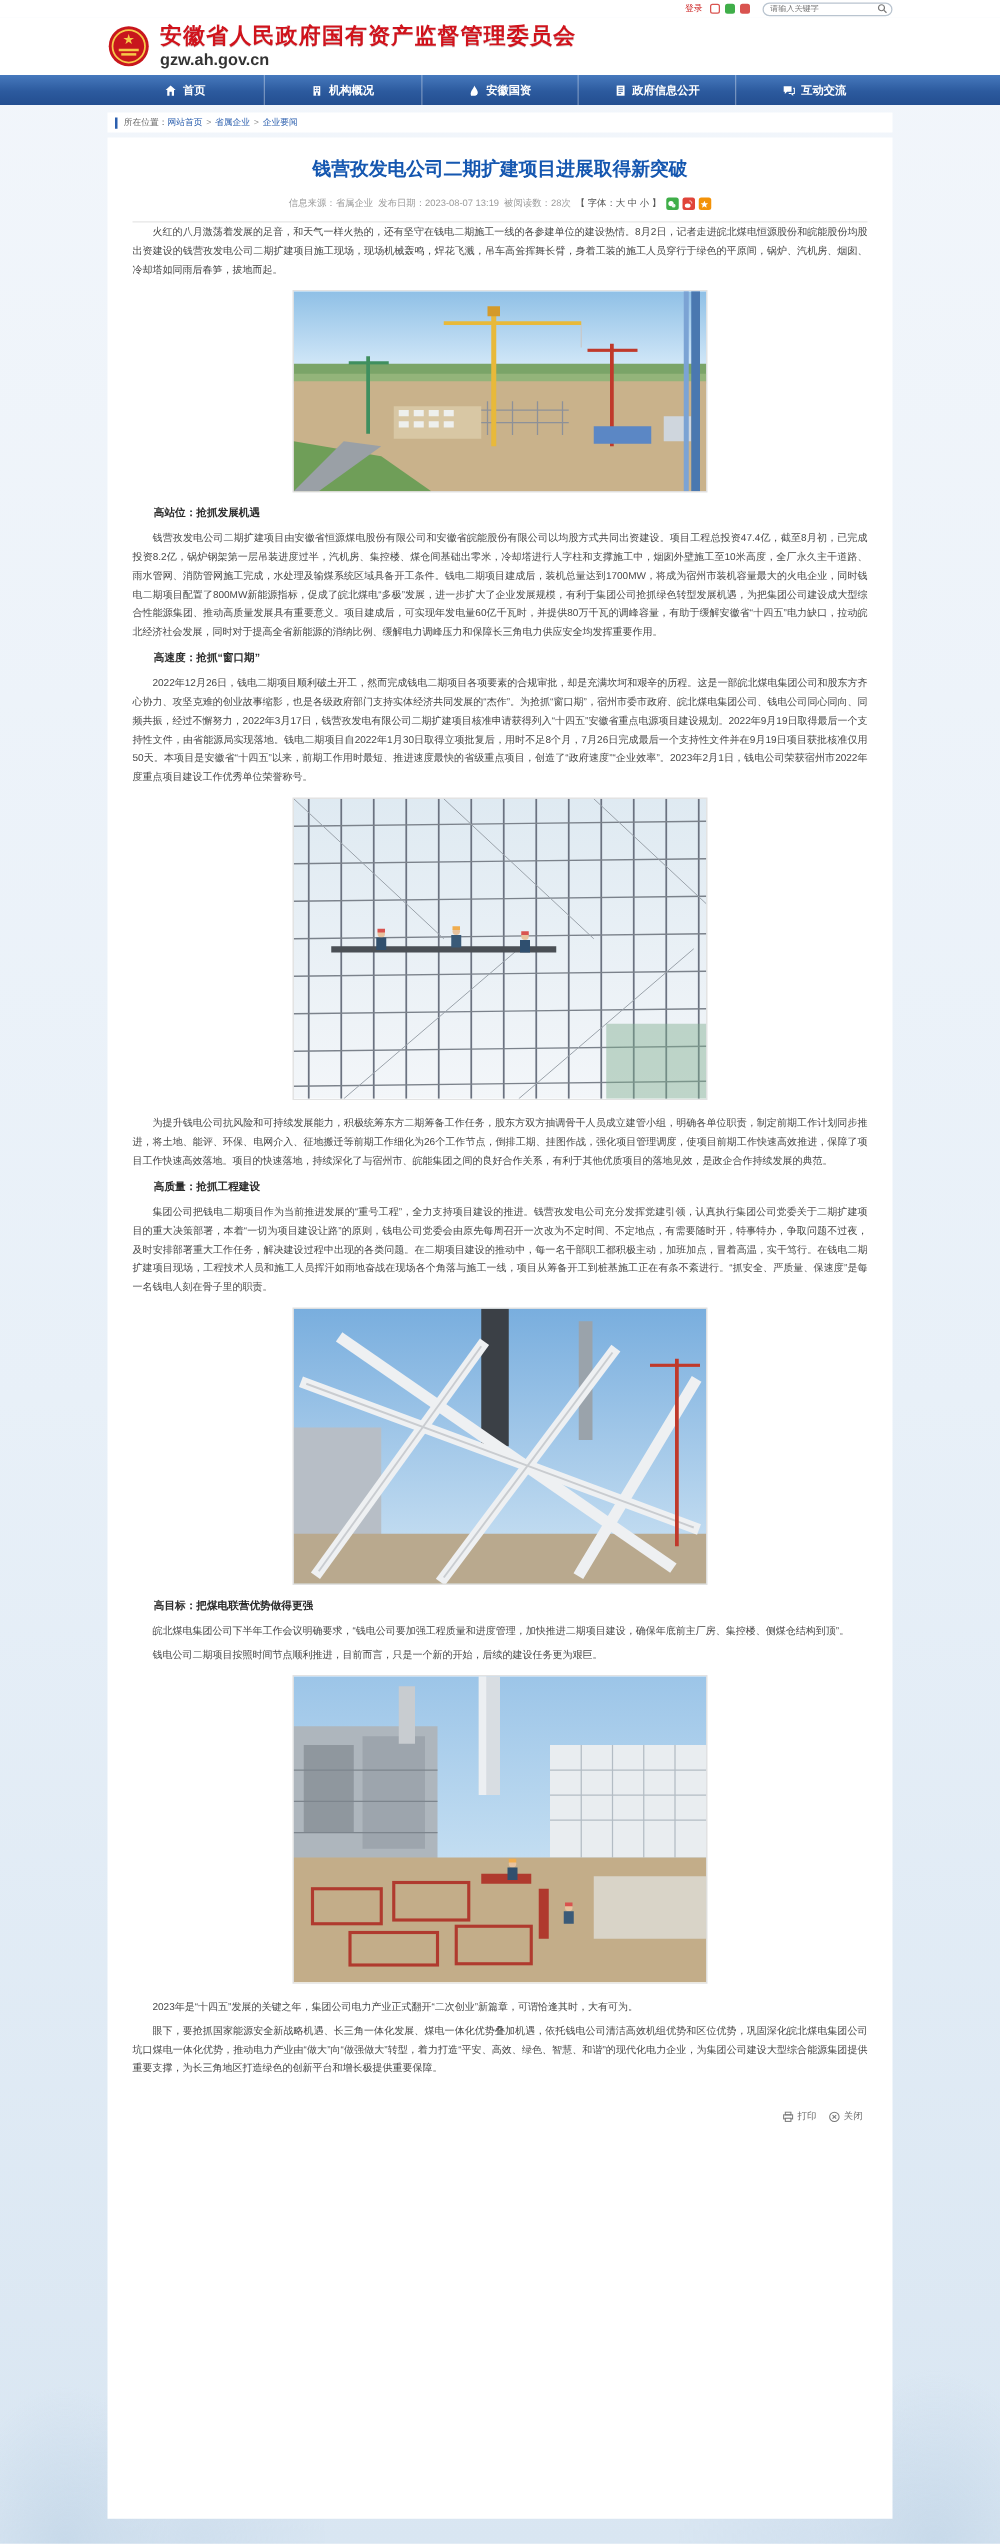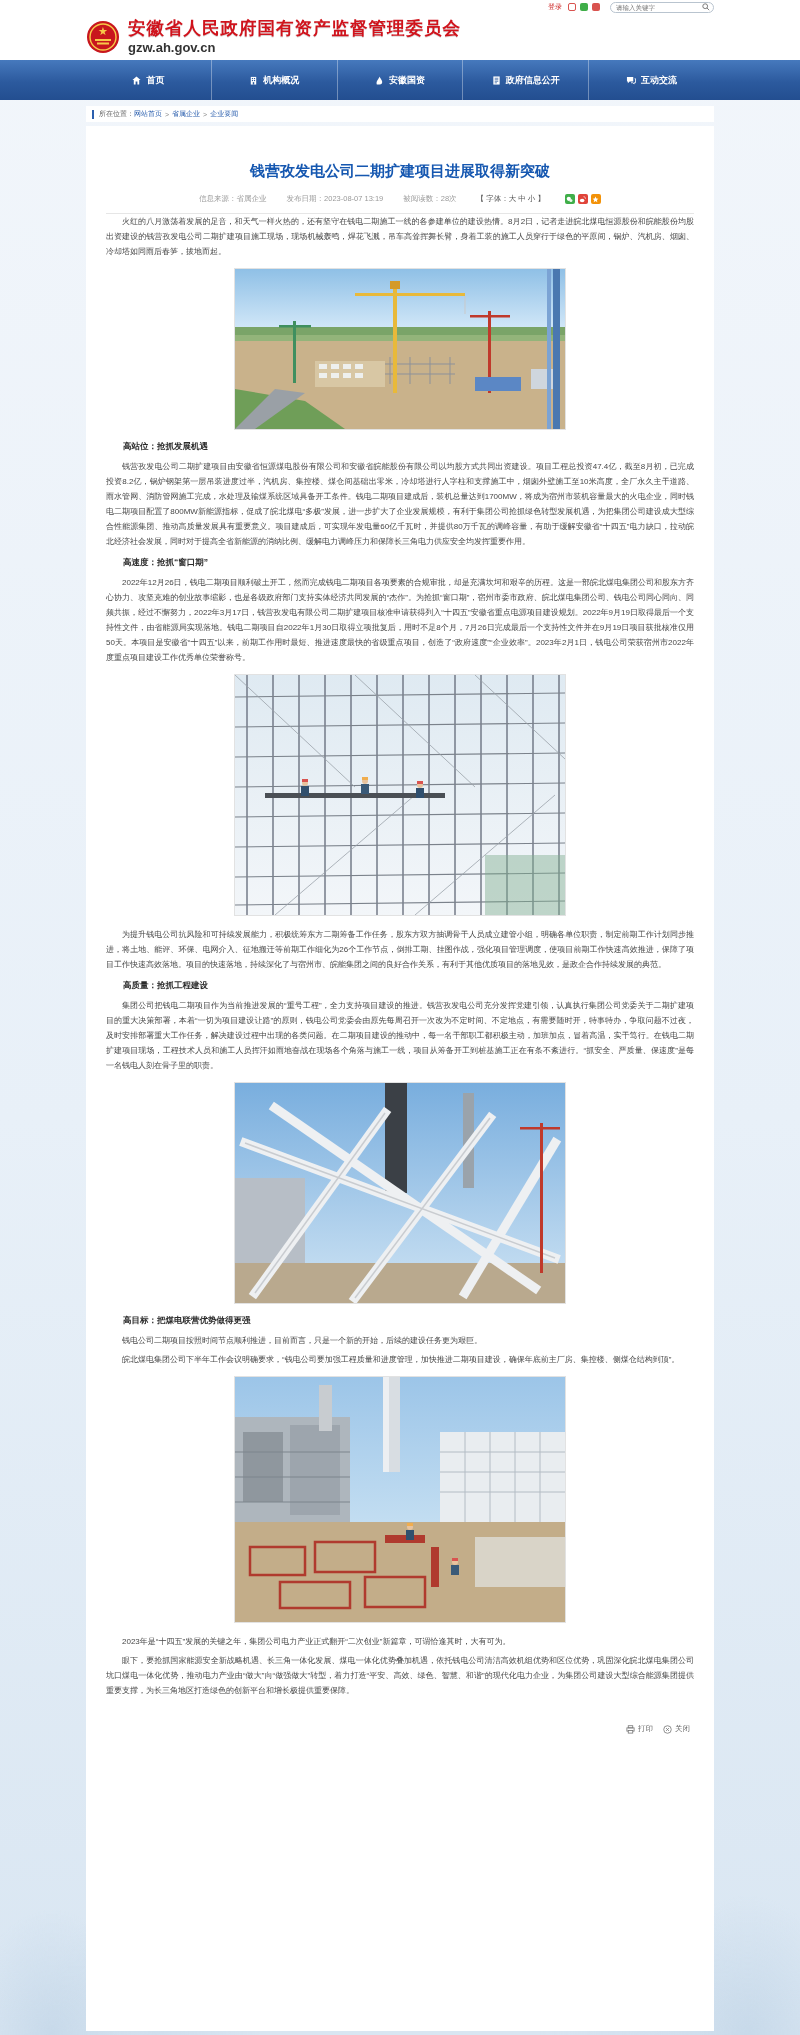--- a/index.html
+++ b/index.html
@@ -29,36 +29,36 @@
 
   
   .header { background:#ffffff; }
   .header .col { height:46px; display:flex; align-items:center; }
   .emblem { width:34px; height:34px; margin-right:8px; flex:none; }
   .site-title { color:#d0131c; font-size:17.5px; font-weight:bold; letter-spacing:1px; text-shadow:0 1px 0 rgba(0,0,0,.15); line-height:1.1; }
   .site-url { font-size:13px; color:#333; font-weight:bold; margin-top:2px; }
 
   
   .nav { background:linear-gradient(180deg,#4679bd 0%,#2c5a9e 55%,#234e90 100%); }
-  .nav .col { display:flex; height:40px; }
+  .nav .col { display:flex; height:24px; }
   .nav-item { flex:1; display:flex; align-items:center; justify-content:center; gap:5px; color:#fff; font-size:9px; font-weight:bold; cursor:pointer; position:relative; }
   .nav-item + .nav-item { border-left:1px solid rgba(255,255,255,.35); }
   .nav-item svg { flex:none; }
 
   
   .crumbwrap { margin-top:6px; }
   .crumb { background:#fff; height:16px; display:flex; align-items:center; font-size:7px; color:#666; padding-left:6px; }
   .crumb .bar { width:2px; height:9px; background:#2b5fae; margin-right:5px; }
   .crumb a { color:#2b5fae; text-decoration:none; cursor:pointer; }
   .crumb .sep { margin:0 3px; color:#888; }
 
   
-  .card { background:#fff; margin-top:4px; min-height:1905px; padding:36px 20px 24px; }
+  .card { background:#fff; margin-top:4px; min-height:1905px; padding:16px 20px 24px; }
   .art-title { text-align:center; color:#1557b0; font-weight:bold; font-size:15px; }
-  .meta { margin-top:13px; text-align:center; font-size:7.5px; color:#9a9a9a; display:flex; justify-content:center; align-items:center; gap:20px; }
+  .meta { margin-top:13px; text-align:center; font-size:7.5px; color:#9a9a9a; display:flex; justify-content:center; align-items:center; gap:4px; }
   .meta .share { display:inline-flex; gap:3px; }
   .share-ic { width:10px; height:10px; border-radius:2px; display:inline-flex; align-items:center; justify-content:center; cursor:pointer; }
   .share-ic svg { display:block; }
   .divider { border-top:1px solid #e6e6e6; margin-top:9px; }
 
   .body-txt { }
   .body-txt p { font-size:8px; color:#474747; line-height:15px; text-align:justify; text-indent:2em; margin-bottom:4px; }
   .sec-h { font-size:8.5px; color:#2b2b2b; font-weight:bold; margin:8px 0 6px; padding-left:2em; }
 
   .photo { display:block; width:330px; margin:10px auto 12px; box-shadow:0 0 0 1px #e2e2e2; }
@@ -332,22 +332,22 @@
         <g stroke="#c9ccd0" stroke-width="1.5">
           <line x1="20" y1="210" x2="150" y2="30"></line>
           <line x1="120" y1="215" x2="255" y2="35"></line>
           <line x1="10" y1="60" x2="320" y2="175"></line>
         </g>
         <rect x="305" y="40" width="3" height="150" fill="#c0392b"></rect>
         <rect x="285" y="44" width="40" height="2.5" fill="#c0392b"></rect>
       </svg>
 
       <div class="sec-h">高目标：把煤电联营优势做得更强</div>
+      <p>皖北煤电集团公司下半年工作会议明确要求，“钱电公司要加强工程质量和进度管理，加快推进二期项目建设，确保年底前主厂房、集控楼、侧煤仓结构到顶”。</p>
       <p>钱电公司二期项目按照时间节点顺利推进，目前而言，只是一个新的开始，后续的建设任务更为艰巨。</p>
-      <p>皖北煤电集团公司下半年工作会议明确要求，“钱电公司要加强工程质量和进度管理，加快推进二期项目建设，确保年底前主厂房、集控楼、侧煤仓结构到顶”。</p>
 
       <svg class="photo" width="330" height="245" viewBox="0 0 330 245">
         <defs>
           <linearGradient id="sky4" x1="0" y1="0" x2="0" y2="1">
               <stop offset="0" stop-color="#9cc5e8"></stop>
               <stop offset="1" stop-color="#ddeef8"></stop>
             </linearGradient>
         </defs>
         <rect width="330" height="245" fill="url(#sky4)"></rect>
         <rect x="148" y="0" width="17" height="95" fill="#d8dde2"></rect>

